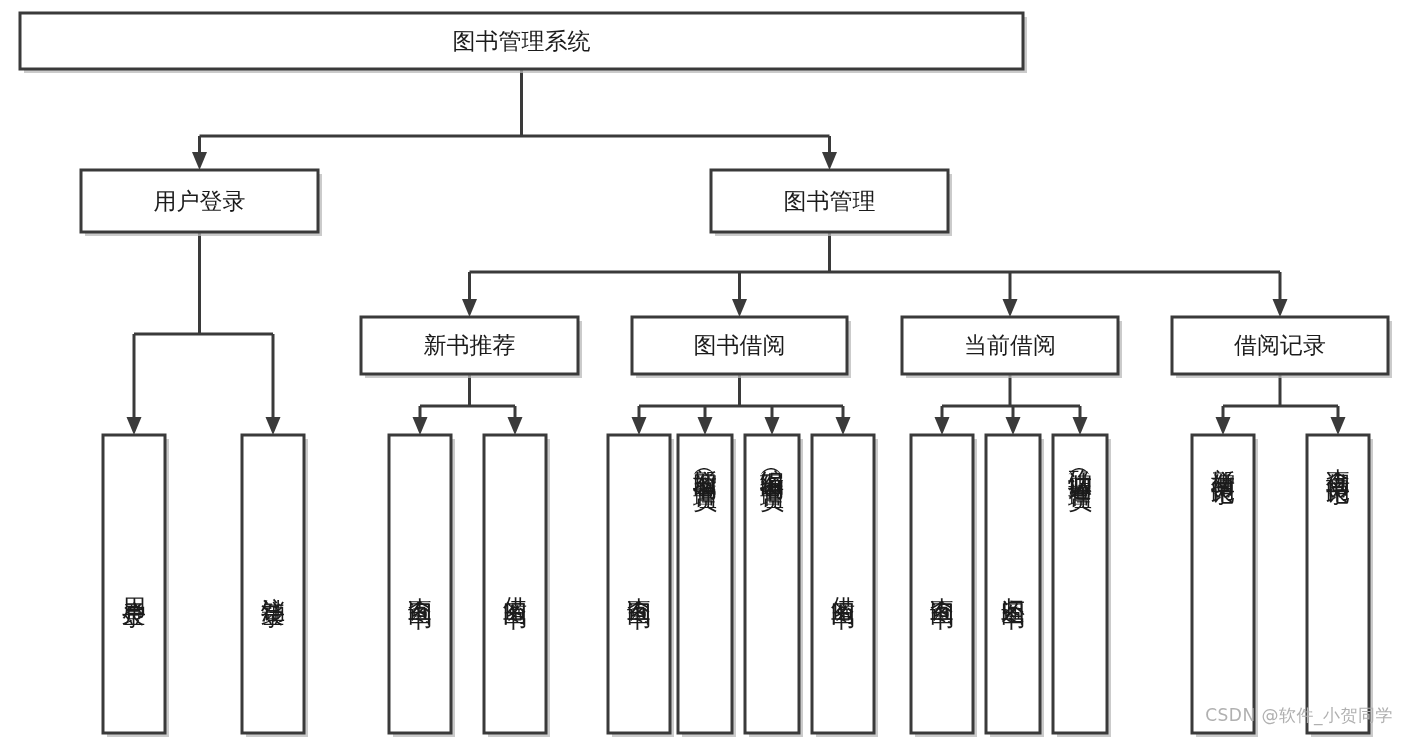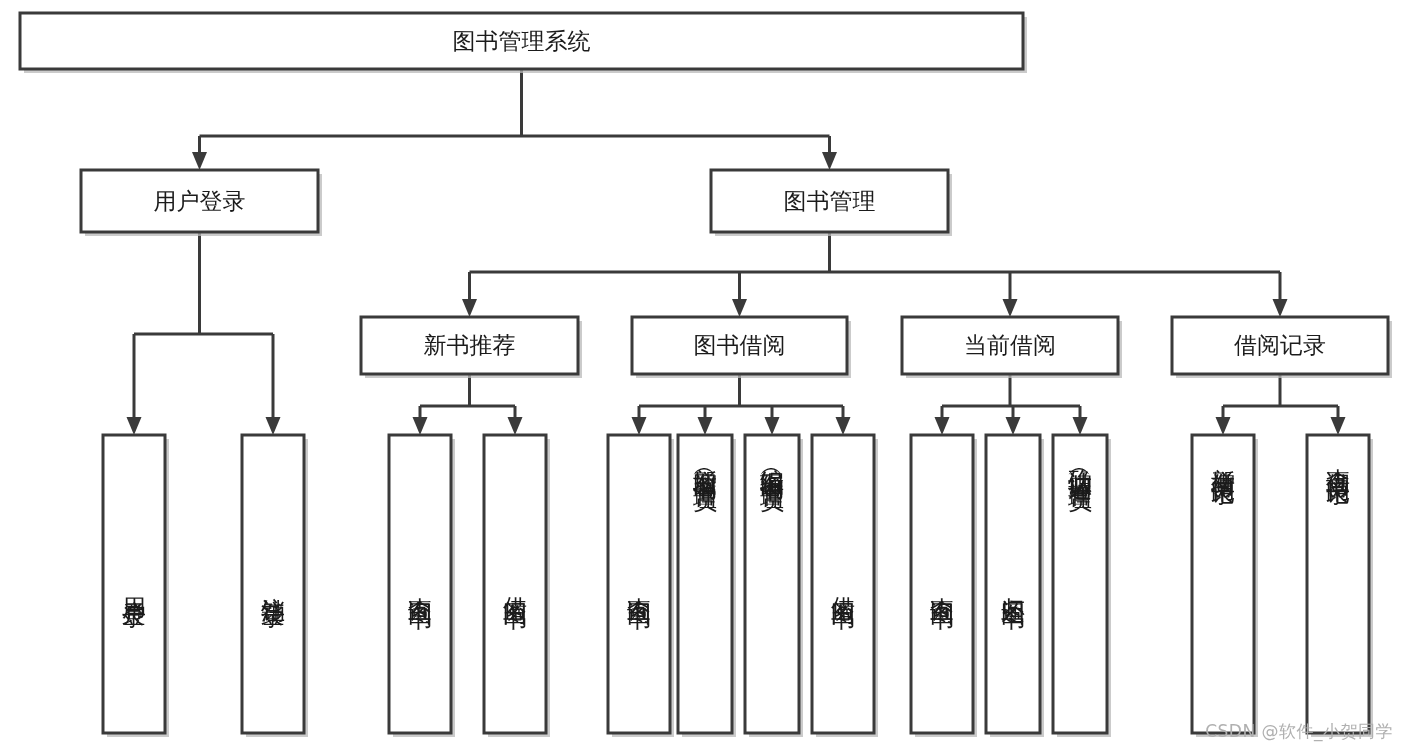--- a/index.html
+++ b/index.html
@@ -68,21 +68,21 @@
     font-family: "DejaVu Sans", "Liberation Sans", sans-serif;
     font-size: 24px;
     line-height: 1.0;
     color: #1b1b1b;
     letter-spacing: 3px;
     white-space: nowrap;
   }
   .watermark {
     position: absolute;
     right: 12px;
-    bottom: 4px;
+    bottom: 20px;
     font-family: "DejaVu Sans", "Liberation Sans", sans-serif;
     font-size: 17px;
     color: #b0b0b0;
     letter-spacing: 0.5px;
     white-space: nowrap;
   }
 </style>
 </head>
 <body>
 

